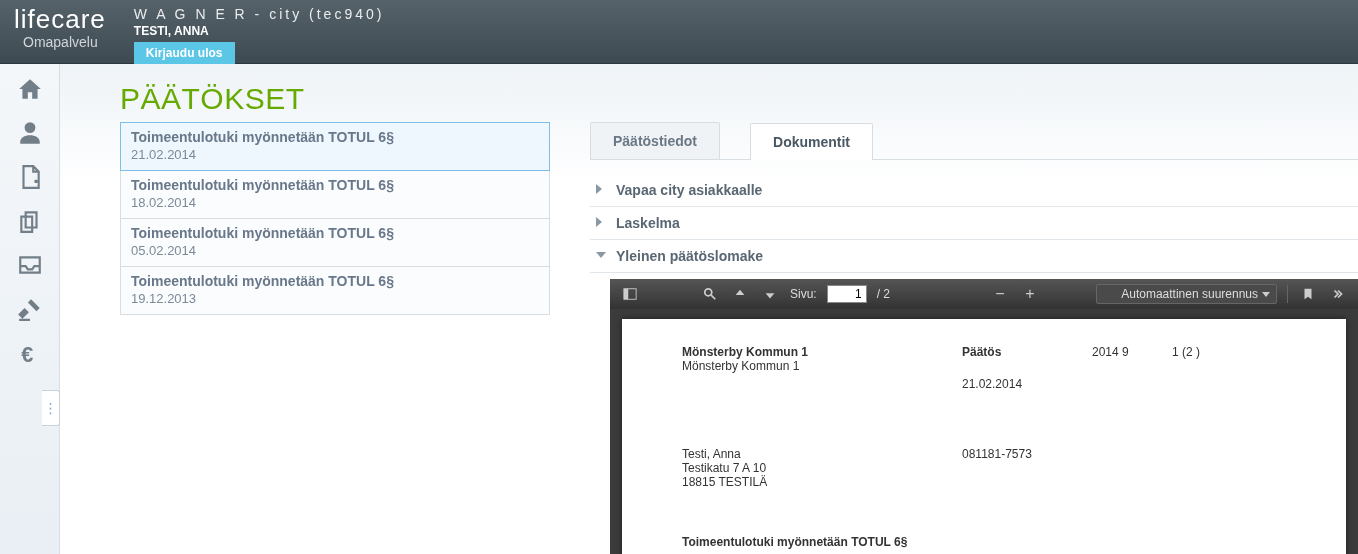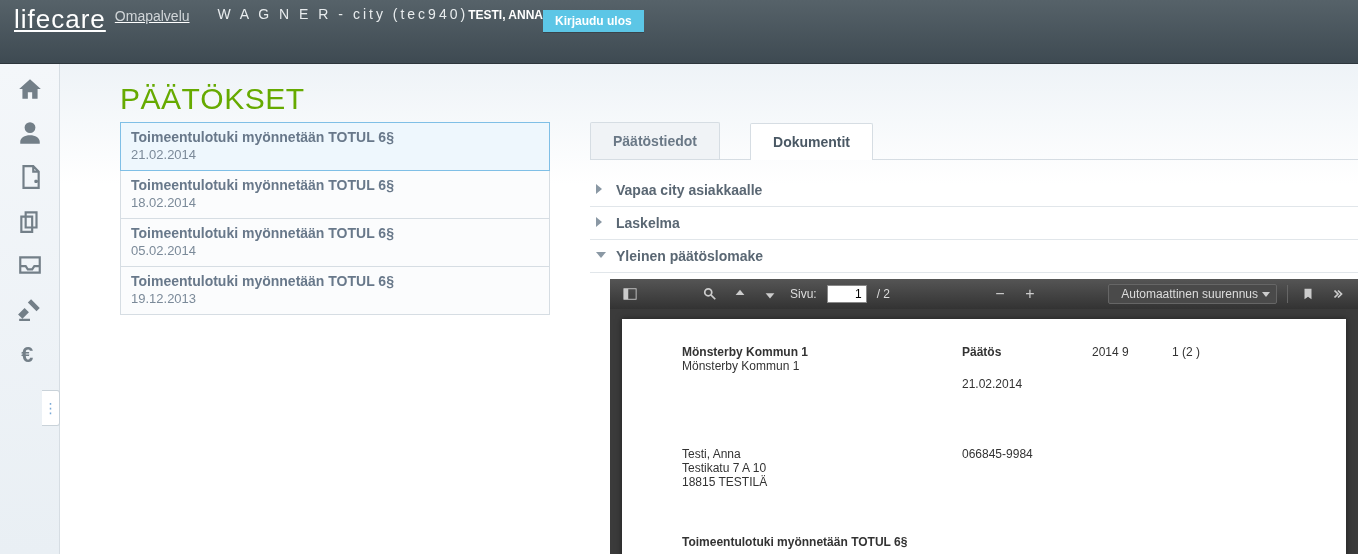--- a/index.html
+++ b/index.html
@@ -7,24 +7,24 @@
   
   .header {
     height: 64px;
     background: linear-gradient(to bottom, #566269 0%, #3e4a52 100%);
     display: flex;
     align-items: flex-start;
     color: #fff;
     padding: 6px 14px 0 14px;
     border-bottom: 1px solid #2d363c;
   }
-  .logo-block { display: flex; flex-direction: row; text-decoration: underline; }
+  .logo-block { display: flex; flex-direction: column; }
   .logo-main { font-size: 26px; font-weight: 300; letter-spacing: 1px; line-height: 1; }
   .logo-sub { font-size: 14px; font-weight: 300; color: #d0d5d8; margin-top: 2px; margin-left: 9px; }
-  .user-block { margin-left: 28px; display: flex; }
+  .user-block { margin-left: 28px; display: flex; flex-direction: column; }
   .context-line { font-size: 14px; letter-spacing: 3px; color: #e8ecee; }
   .user-name { font-size: 12px; font-weight: bold; color: #fff; margin-top: 2px; }
   .logout-btn {
     display: inline-block;
     margin-top: 4px;
     background: #5cc6e6;
     color: #fff;
     font-size: 12px;
     font-weight: bold;
     padding: 4px 12px;
@@ -161,21 +161,21 @@
   .pdf-toolbar input.page-in {
     width: 40px; height: 18px;
     background: #fff; border: 1px solid #888;
     text-align: right; font-size: 12px; padding-right: 4px;
   }
   .pdf-toolbar .zoom-select {
     background: #4a4a4a;
     border: 1px solid #666;
     color: #ddd;
     font-size: 12px;
-    padding: 2px 18px 2px 12px;
+    padding: 2px 18px 2px 24px;
     border-radius: 2px;
     margin-left: auto;
     position: relative;
   }
   .pdf-toolbar .zoom-select::after {
     content:""; position:absolute; right:6px; top:7px;
     border-left:4px solid transparent; border-right:4px solid transparent; border-top:5px solid #ccc;
   }
   .pdf-toolbar .sep { width:1px; height:18px; background:#666; }
   .pdf-page {
@@ -361,21 +361,21 @@
                 <div class="col3">2014 9</div>
                 <div class="col4">1 (2 )</div>
               </div>
 
               <div class="doc-head-row doc-addr">
                 <div class="col1">
                   <div>Testi, Anna</div>
                   <div>Testikatu 7 A 10</div>
                   <div>18815 TESTILÄ</div>
                 </div>
-                <div class="col2">066845-9984</div>
+                <div class="col2">081181-7573</div>
               </div>
 
               <div class="doc-section-title">Toimeentulotuki myönnetään TOTUL 6§</div>
 
               <div class="doc-kv">
                 <div class="k">Päätös</div>
                 <div>Myönnetään asiakkaalle toimeentulotukea.</div>
               </div>
 
             </div>

